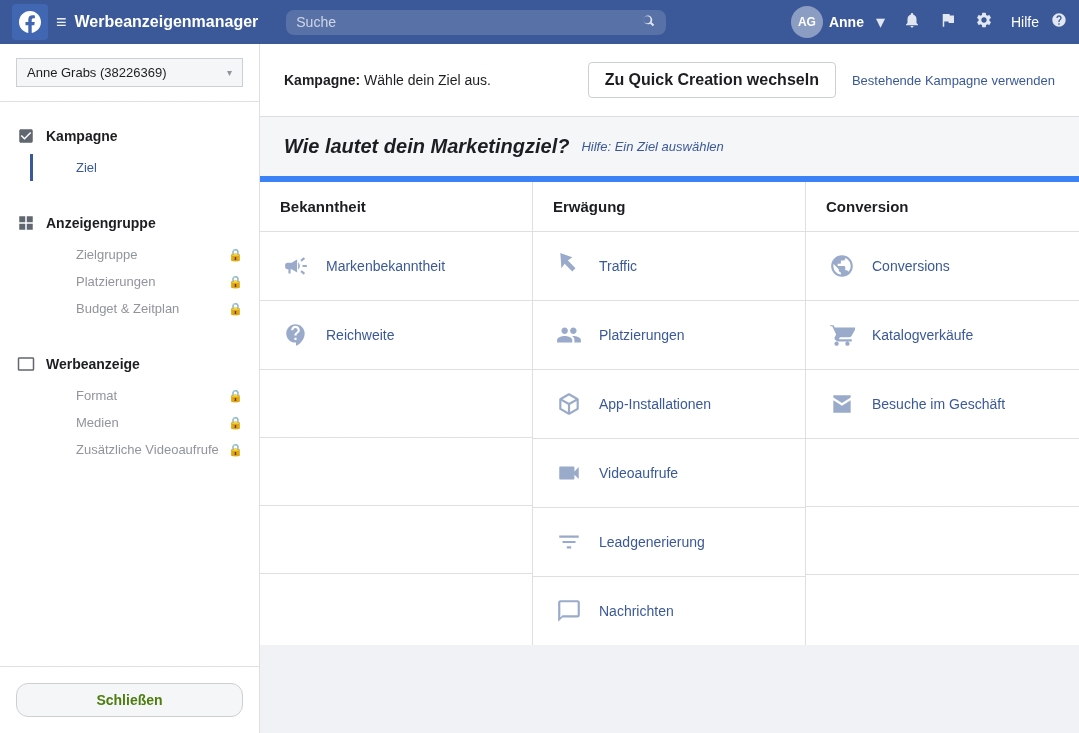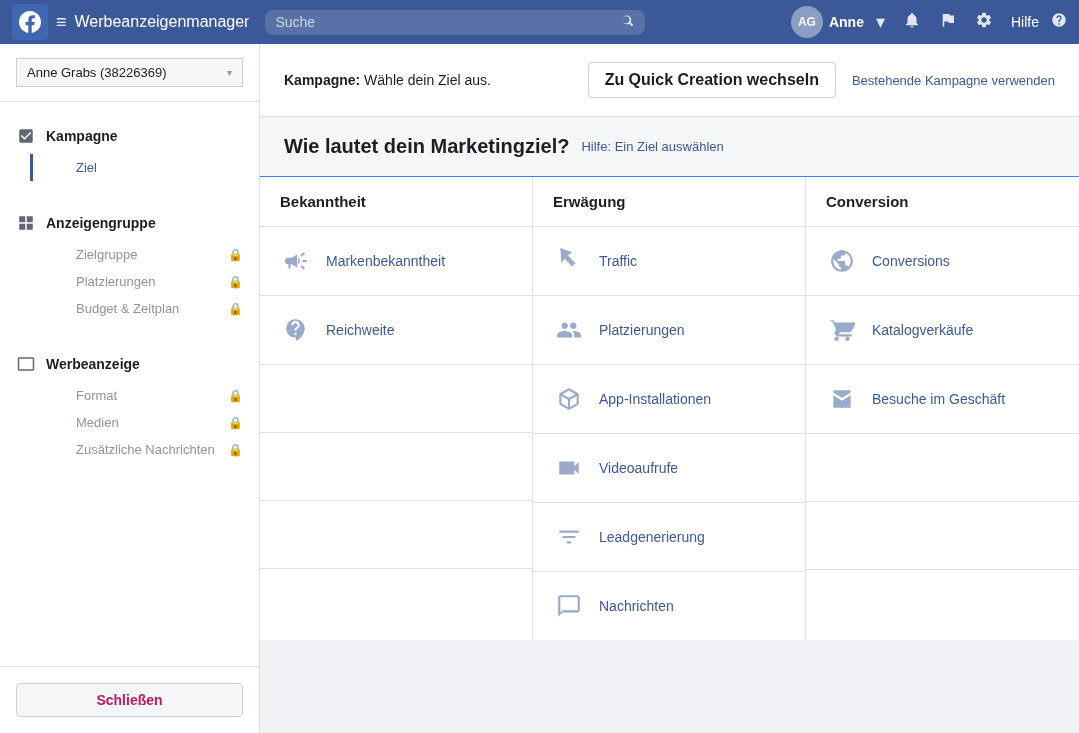--- a/index.html
+++ b/index.html
@@ -19,21 +19,21 @@
       background: #4267b2;
       border-radius: 4px;
       display: flex; align-items: center; justify-content: center;
       color: white; font-weight: bold; font-size: 22px;
       flex-shrink: 0;
     }
     .top-nav .hamburger {
       color: white; font-size: 18px; margin: 0 8px; cursor: pointer; opacity: 0.9;
     }
     .top-nav .app-title {
-      color: white; font-size: 16px; font-weight: 400; margin-right: 16px; white-space: nowrap;
+      color: white; font-size: 16px; font-weight: 700; margin-right: 28px; white-space: nowrap;
     }
     .top-nav .search-box {
       display: flex; align-items: center;
       background: rgba(255,255,255,0.15);
       border-radius: 8px;
       padding: 4px 10px;
       flex: 1; max-width: 380px;
     }
     .top-nav .search-box input {
       background: transparent; border: none; outline: none;
@@ -104,22 +104,22 @@
     .sidebar-sub-item .lock-icon { color: #bec3c9; font-size: 12px; }
     .sidebar-sub-item.active-item { border-left: 3px solid #3b5998; padding-left: 43px; }
 
     .sidebar-footer {
       margin-top: auto;
       padding: 16px;
       border-top: 1px solid #dddfe2;
     }
     .close-btn {
       width: 100%; padding: 8px; background: #f5f6f7;
-      border: 1px solid #ccd0d5; border-radius: 4px;
-      font-size: 14px; color: #be185d; cursor: pointer; text-align: center;
+      border: 1px solid #ccd0d5; border-radius: 12px;
+      font-size: 14px; color: #4d7c0f; cursor: pointer; text-align: center;
       font-weight: 600;
     }
 
     
     .content-area {
       flex: 1;
       overflow-y: auto;
       background: #f0f2f5;
       padding: 0;
     }
@@ -145,22 +145,22 @@
 
     
     .marketing-goal-section {
       background: white;
       margin: 0;
       padding: 0;
     }
     .marketing-goal-header {
       background: #f5f6f7;
       padding: 18px 24px;
-      border-bottom: 1px solid #3b82f6;
-      display: flex; align-items: center; gap: 12px;
+      border-bottom: 6px solid #3b82f6;
+      display: flex; align-items: center; gap: 12px; font-style: italic;
     }
     .marketing-goal-header .goal-title { font-size: 20px; font-weight: 700; color: #1c1e21; }
     .marketing-goal-header .help-link { color: #3b5998; font-size: 13px; cursor: pointer; }
 
     
     .objectives-grid {
       display: grid;
       grid-template-columns: 1fr 1fr 1fr;
       border-top: none;
     }
@@ -301,21 +301,21 @@
       <div style="padding-left: 30px;">
         <div class="sidebar-sub-item">
           <span class="sub-label inactive">Format</span>
           <span class="lock-icon">🔒</span>
         </div>
         <div class="sidebar-sub-item">
           <span class="sub-label inactive">Medien</span>
           <span class="lock-icon">🔒</span>
         </div>
         <div class="sidebar-sub-item">
-          <span class="sub-label inactive">Zusätzliche Nachrichten</span>
+          <span class="sub-label inactive">Zusätzliche Videoaufrufe</span>
           <span class="lock-icon">🔒</span>
         </div>
       </div>
     </div>
 
     <div class="sidebar-footer">
       <button class="close-btn">Schließen</button>
     </div>
   </div>
 

